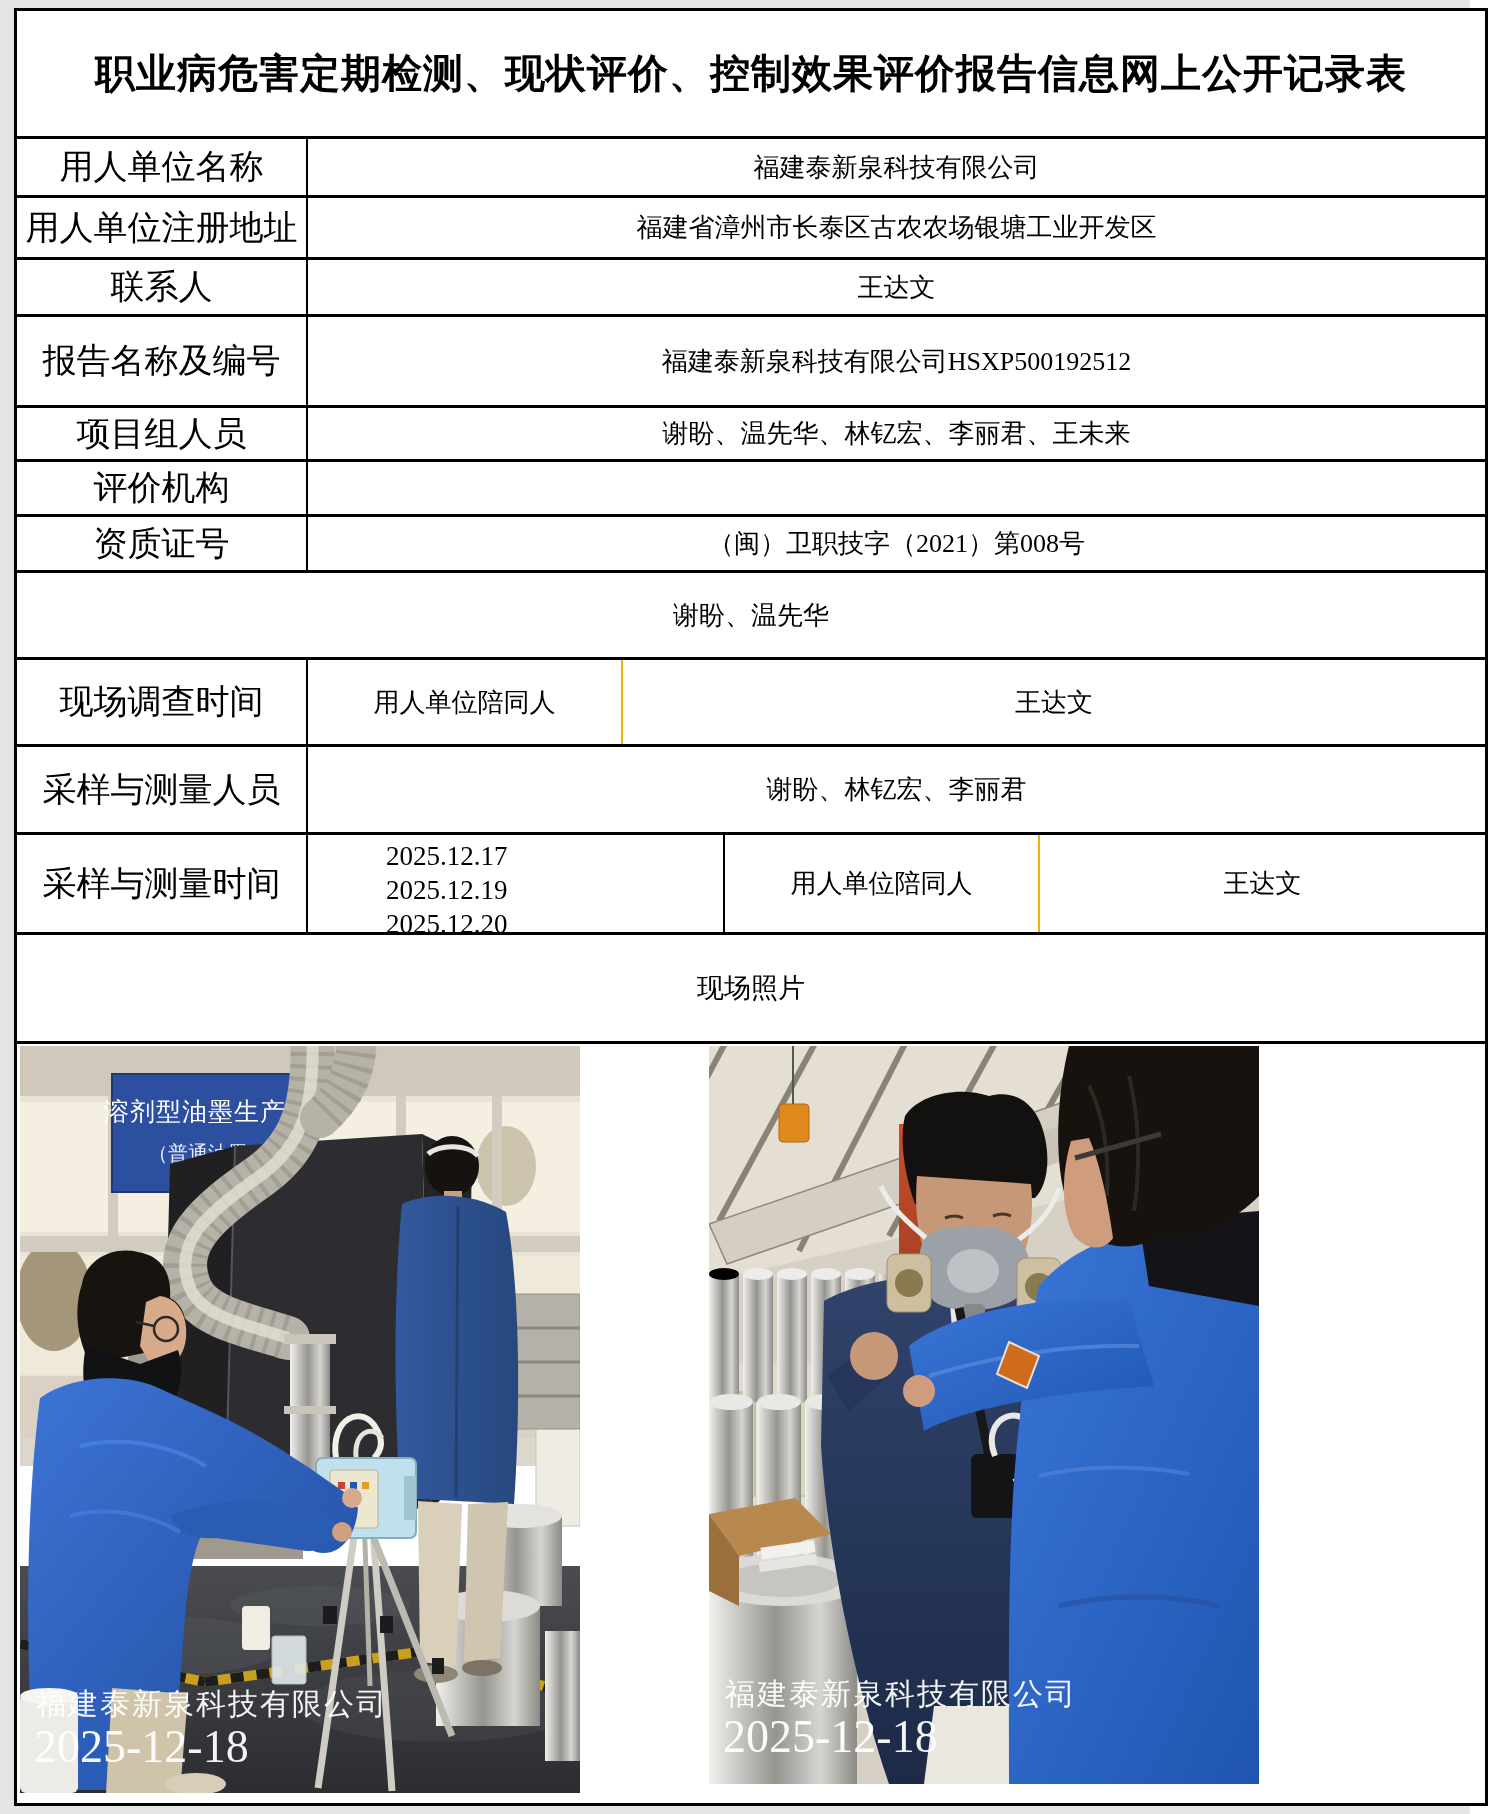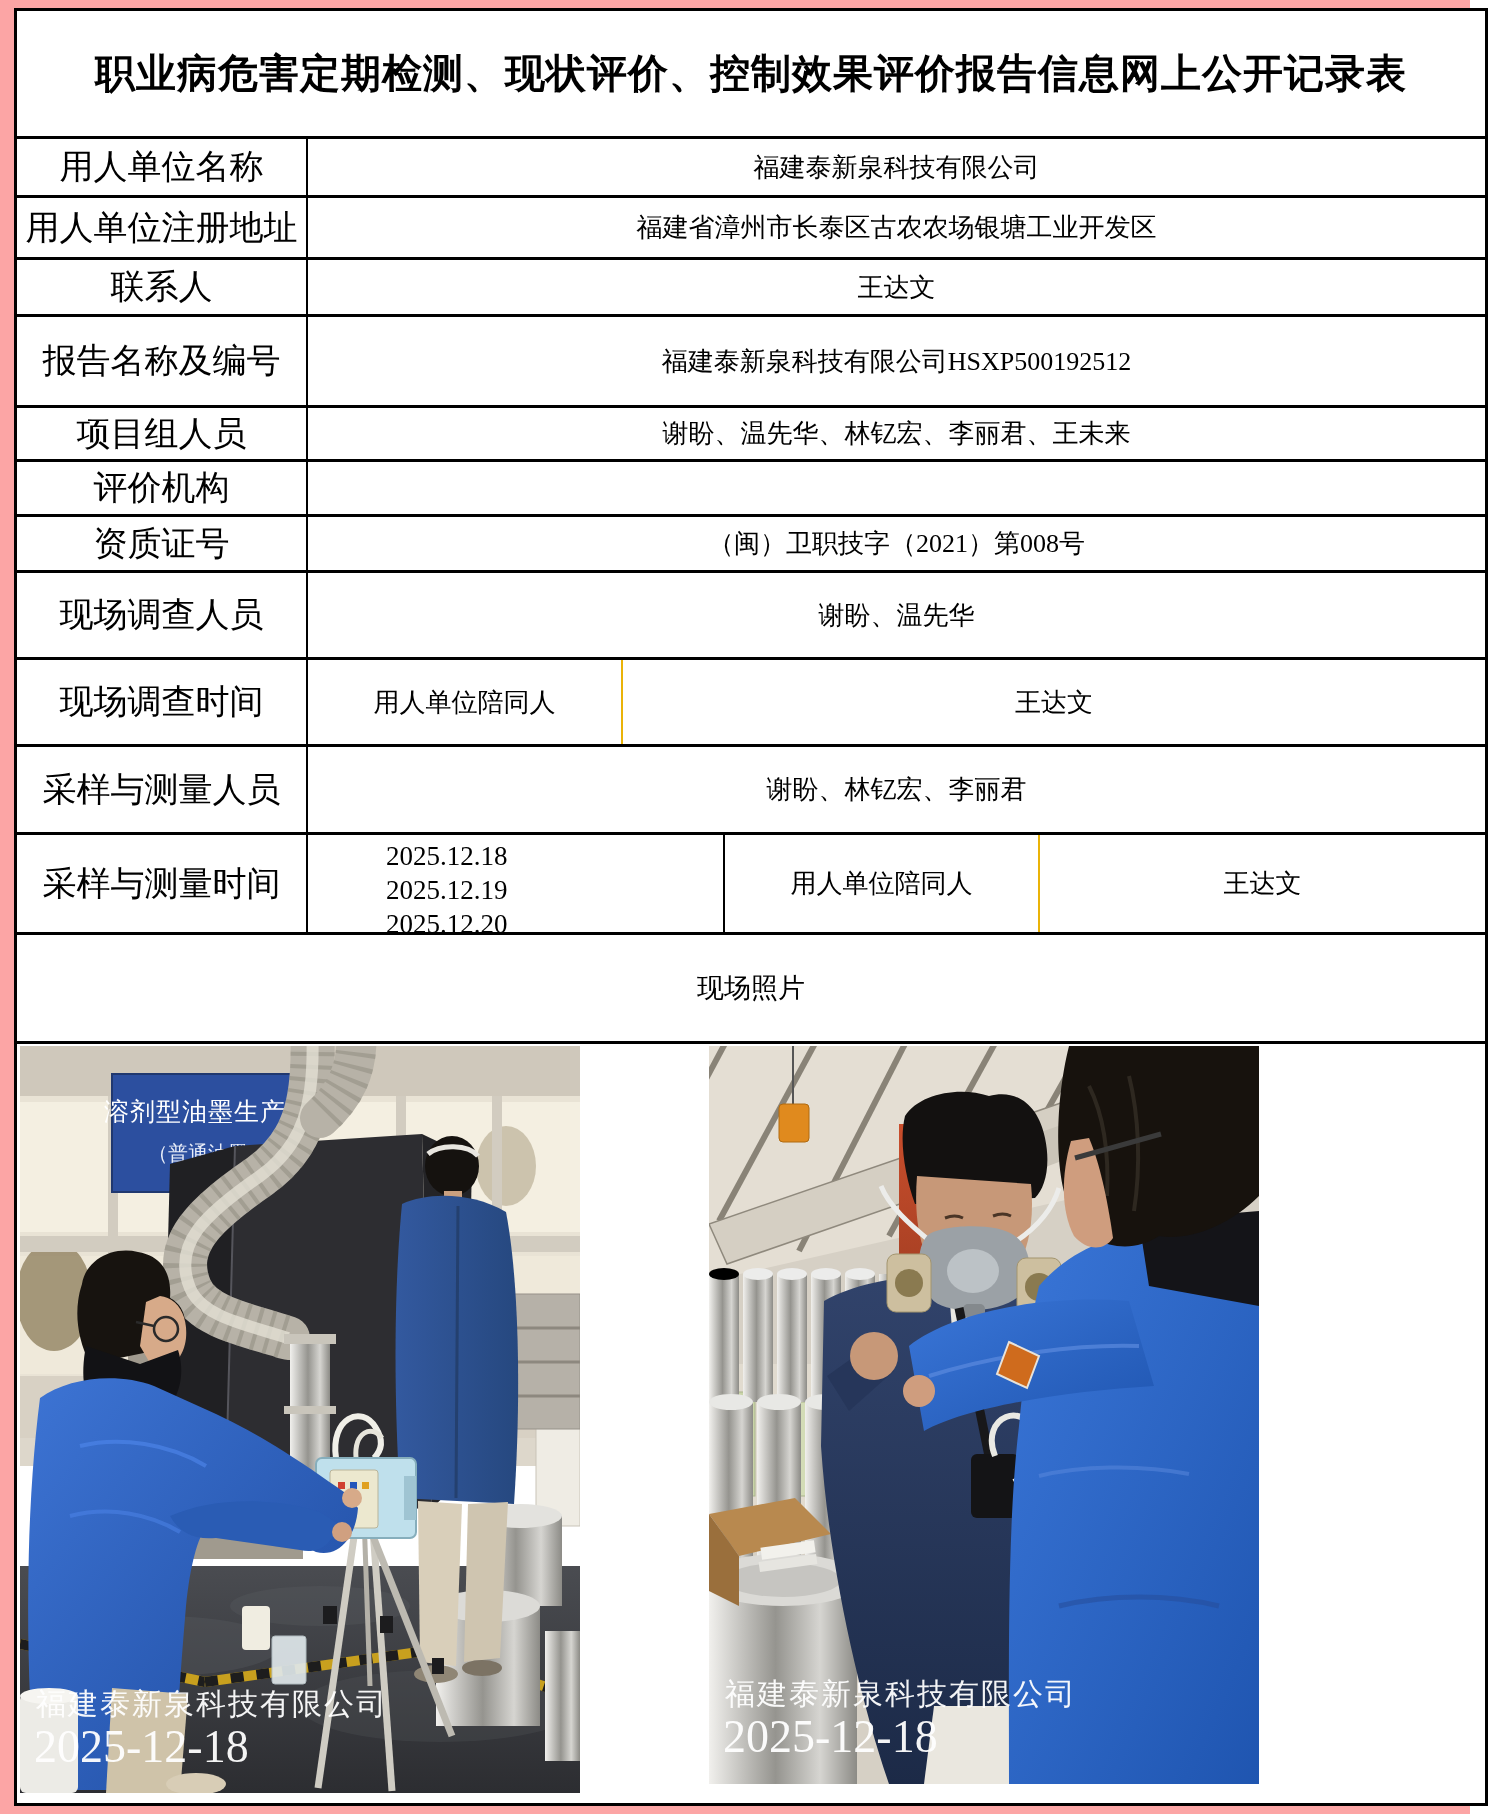--- a/index.html
+++ b/index.html
@@ -1,18 +1,18 @@
 <!DOCTYPE html>
 <html><head>
 <meta charset="utf-8">
 <style>
   html,body{margin:0;padding:0;background:#ffffff;}
   body{width:1502px;height:1814px;position:relative;
        font-family:"Liberation Serif","DejaVu Serif",serif;color:#000;}
-  .canvas{position:absolute;left:0;top:0;width:1470px;height:1814px;background:#fca5a5;}
+  .canvas{position:absolute;left:0;top:0;width:1470px;height:1814px;background:#e5e5e5;}
   .sheet{position:absolute;left:14px;top:8px;width:1468px;height:1792px;border:3px solid #000;background:#fff;}
   .row{display:flex;box-sizing:border-box;border-bottom:3px solid #000;}
   .title-row{height:128px;align-items:center;justify-content:center;}
   .title{font-size:40px;font-weight:bold;letter-spacing:1px;white-space:nowrap;}
   .c-lbl{width:291px;border-right:2px solid #000;display:flex;align-items:center;justify-content:center;
          font-size:34px;text-align:center;box-sizing:border-box;}
   .c-val{flex:1;display:flex;align-items:center;justify-content:center;font-size:26px;text-align:center;}
   .c-2{width:417px;border-right:2px solid #000;display:flex;align-items:center;justify-content:center;font-size:26px;box-sizing:border-box;}
   .c-3{width:315px;border-right:2px solid #eab308;display:flex;align-items:center;justify-content:center;font-size:26px;box-sizing:border-box;}
   .c-4{flex:1;display:flex;align-items:center;justify-content:center;font-size:26px;}
@@ -63,40 +63,39 @@
     <div class="row" style="height:55px">
       <div class="c-lbl">评价机构</div>
     </div>
 
     <div class="row" style="height:56px">
       <div class="c-lbl">资质证号</div>
       <div class="c-val">（闽）卫职技字（2021）第008号</div>
     </div>
 
     <div class="row" style="height:87px">
-      <div class="c-lbl">现场调查人员</div>
       <div class="c-val">谢盼、温先华</div>
     </div>
 
     <div class="row" style="height:87px">
       <div class="c-lbl">现场调查时间</div>
       <div class="c-3">用人单位陪同人</div>
       <div class="c-4">王达文</div>
     </div>
 
     <div class="row" style="height:88px">
       <div class="c-lbl">采样与测量人员</div>
       <div class="c-val">谢盼、林钇宏、李丽君</div>
     </div>
 
     <div class="row" style="height:100px">
       <div class="c-lbl">采样与测量时间</div>
       <div class="c-2 c-dates">
         <div class="dates-stack">
-          <div>2025.12.18</div>
+          <div>2025.12.17</div>
           <div>2025.12.19</div>
           <div>2025.12.20</div>
         </div>
       </div>
       <div class="c-3">用人单位陪同人</div>
       <div class="c-4">王达文</div>
     </div>
 
     <div class="row" style="height:109px">
       <div class="header-cell">现场照片</div>

